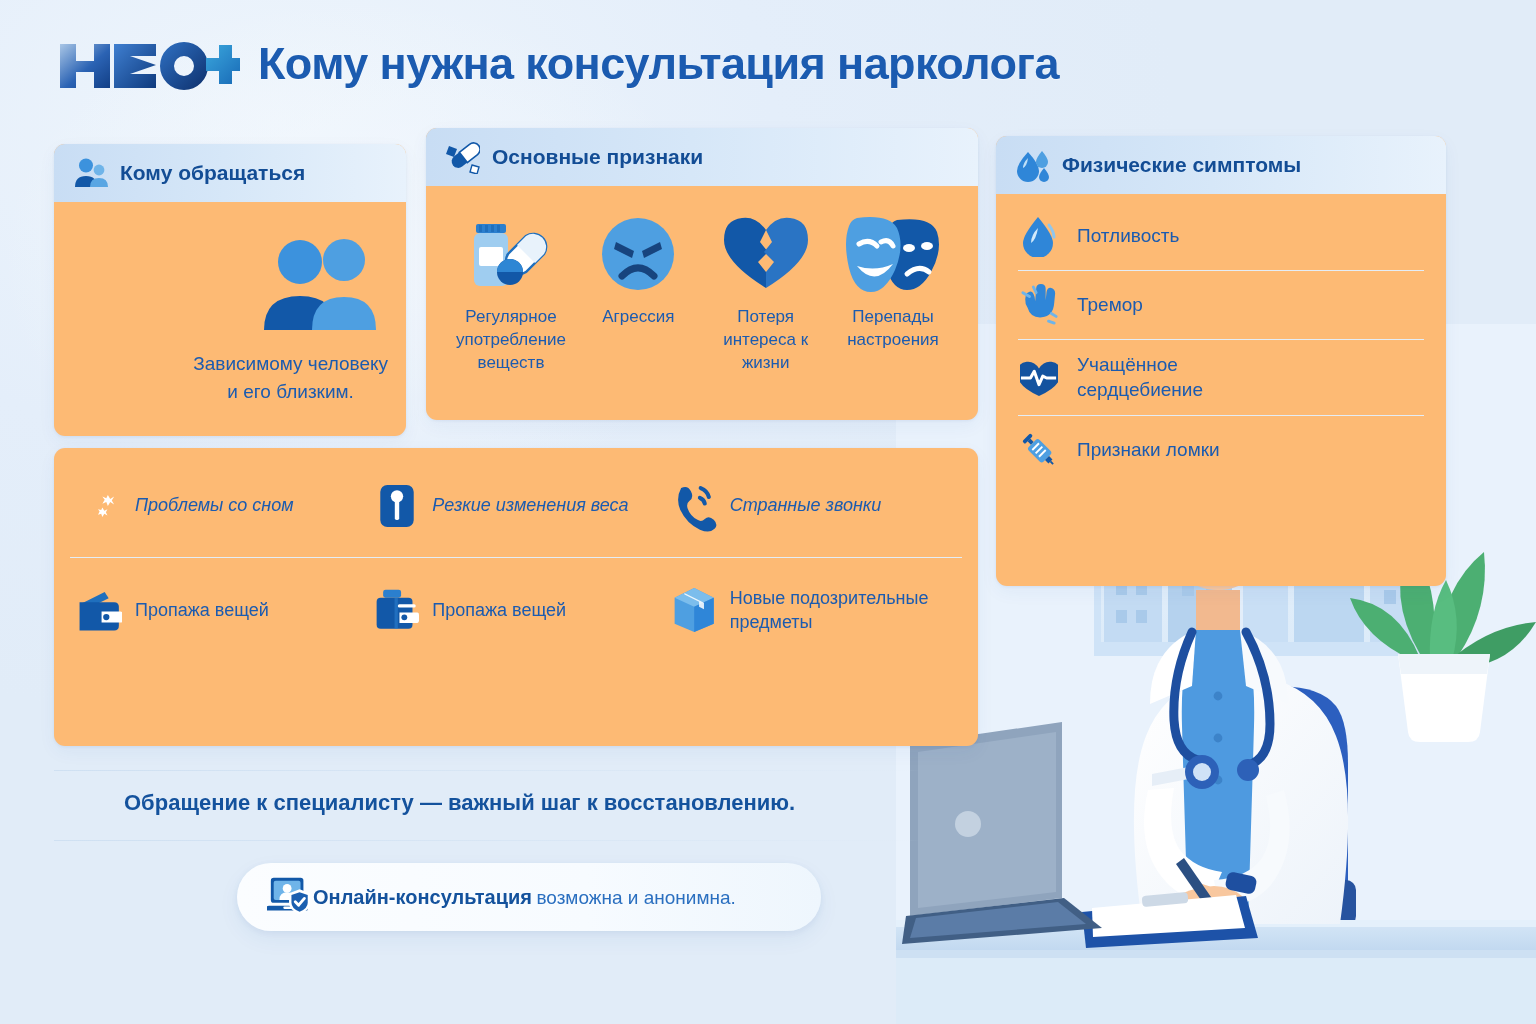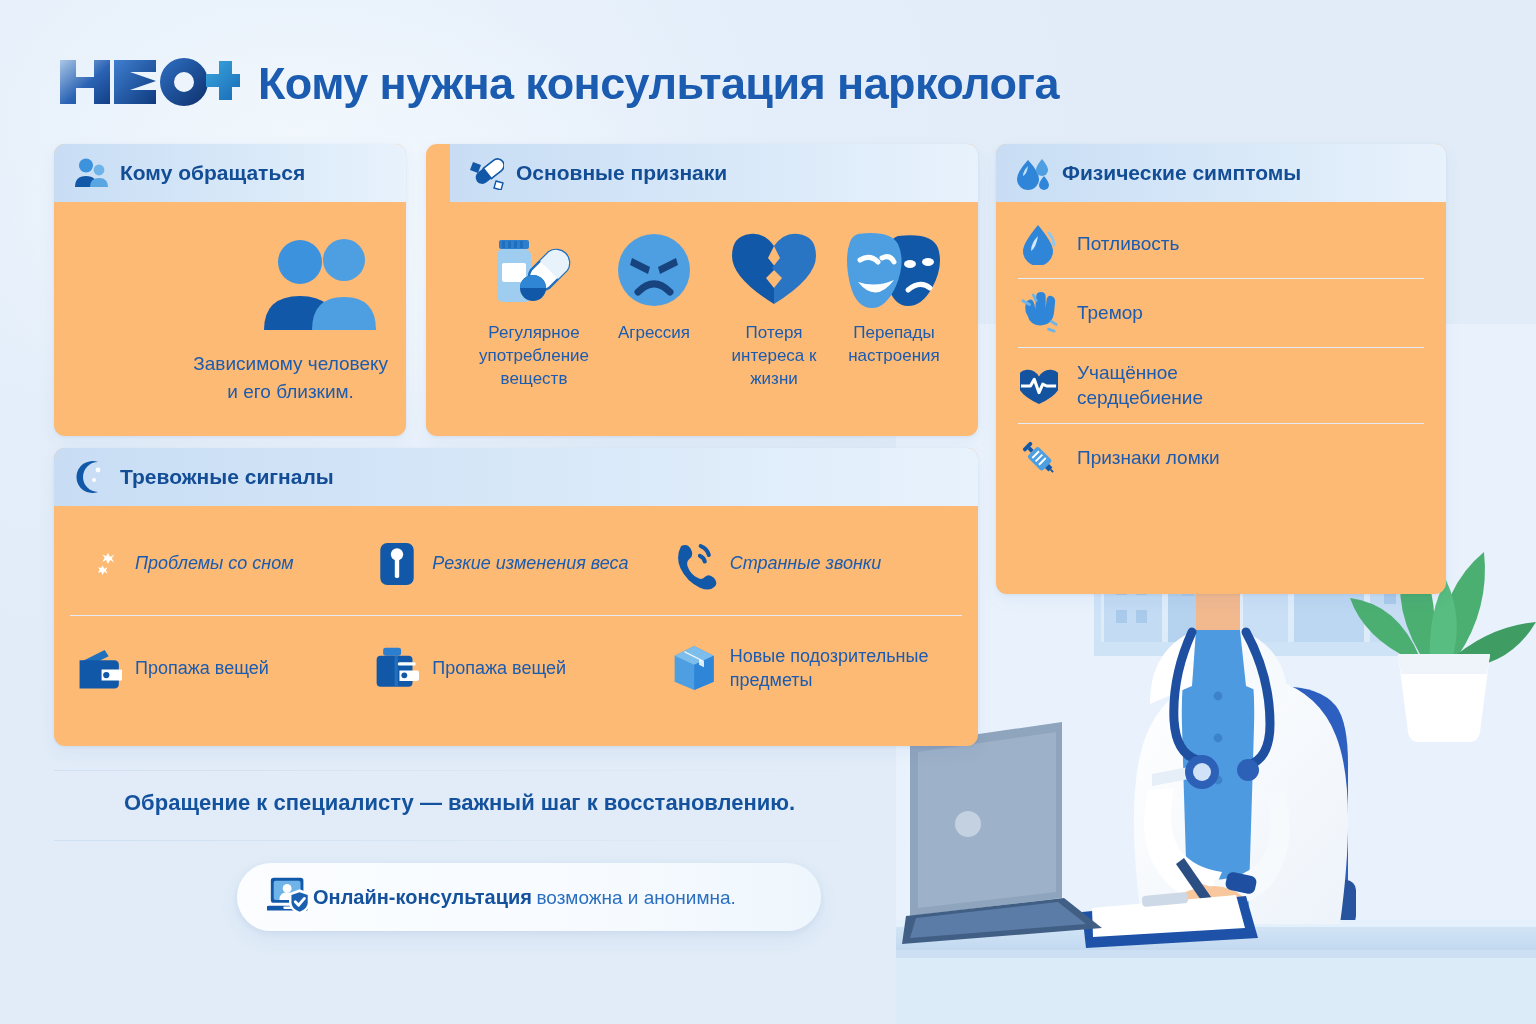--- a/index.html
+++ b/index.html
@@ -19,21 +19,21 @@
   }
   .bg-soft-glow{
     position:absolute; left:0; top:0; width:720px; height:520px;
     background:radial-gradient(closest-side,#f3f8fd 0%,rgba(243,248,253,0) 100%);
   }
 
   
   .illus{ position:absolute; right:0; bottom:0; width:640px; height:700px; }
 
   
-  .header{ position:absolute; left:54px; top:38px; height:72px; display:flex; align-items:flex-end; gap:18px; }
+  .header{ position:absolute; left:54px; top:38px; height:72px; display:flex; align-items:flex-start; gap:18px; }
   .logo{ display:flex; align-items:center; height:56px; }
   .logo svg{ display:block; }
   .page-title{
     font-size:45px; font-weight:bold; color:#1b5bb0;
     letter-spacing:-0.6px; white-space:nowrap;
     text-shadow:0 1px 0 rgba(255,255,255,.5);
   }
 
   
   .card{
@@ -57,30 +57,30 @@
 
   
   #card-who{ left:54px; top:144px; width:352px; height:292px; }
   .who-wrap{ display:flex; flex-direction:column; align-items:flex-end; padding-top:18px; }
   .who-text{
     margin-top:16px; text-align:center; font-size:19px; line-height:1.45;
     color:#1b5bb0;
   }
 
   
-  #card-signs{ left:426px; top:144px; width:552px; height:292px;padding-left:24px; }
+  #card-signs{ left:426px; top:128px; width:552px; height:292px; }
   .signs-grid{ display:flex; justify-content:space-between; align-items:flex-start; padding:10px 6px 0; }
   .sign-col{ width:122px; display:flex; flex-direction:column; align-items:center; }
   .sign-col .gfx{ height:88px; display:flex; align-items:center; justify-content:center; }
   .sign-col .lbl{
     margin-top:8px; text-align:center; font-size:17px; line-height:1.35; color:#1b5bb0;
   }
 
   
-  #card-phys{ left:996px; top:144px; width:450px; height:450px; }
+  #card-phys{ left:996px; top:136px; width:450px; height:450px; }
   #card-phys .card-body{ padding:8px 22px 10px; }
   .phys-row{
     display:flex; align-items:center; gap:19px;
     padding:13px 0 13px 2px;
     border-bottom:1px solid #e4edf6;
     min-height:68px;
   }
   .phys-row:last-child{ border-bottom:none; }
   .phys-row .ico{ width:38px; flex:0 0 38px; display:flex; align-items:center; justify-content:center; }
   .phys-row .lbl{ font-size:19px; line-height:1.3; color:#1b5bb0; max-width:200px; }
@@ -499,30 +499,20 @@
           </g>
         </svg>
       </span>
       <div class="lbl">Признаки ломки</div>
     </div>
 
   </div>
 </div>
 
 <div class="card" id="card-alarm">
-  <div class="card-head">
-    <span class="ico">
-      <svg width="34" height="34" viewBox="0 0 34 34">
-        <path d="M24 2 a16 16 0 1 0 0 30 a13 13 0 0 1 0 -30 z" fill="#1258a8"></path>
-        <circle cx="24" cy="10" r="2.4" fill="#ffffff"></circle>
-        <circle cx="20" cy="20" r="2" fill="#ffffff"></circle>
-      </svg>
-    </span>
-    <span class="ttl">Тревожные сигналы</span>
-  </div>
   <div class="card-body">
     <div class="alarm-grid">
 
       <div class="alarm-cell">
         <span class="ico">
           <svg width="56" height="56" viewBox="0 0 56 56">
             <path d="M38 4 a24 24 0 1 0 0 48 a20 20 0 0 1 0 -48 z" fill="#2f86d8"></path>
             <path d="M38 14 l3 5 l5 -3 l-3 5 l3 5 l-5 -3 l-3 5 l-2 -5 l-5 2 l3 -5 l-3 -4 l5 2 z" fill="#ffffff"></path>
             <path d="M31 30 l2.5 4 l4 -2 l-2 4 l2 4 l-4 -2 l-2.5 4 l-1.5 -4 l-4 1 l2 -4 l-2 -3 l4 1 z" fill="#ffffff"></path>
           </svg>

